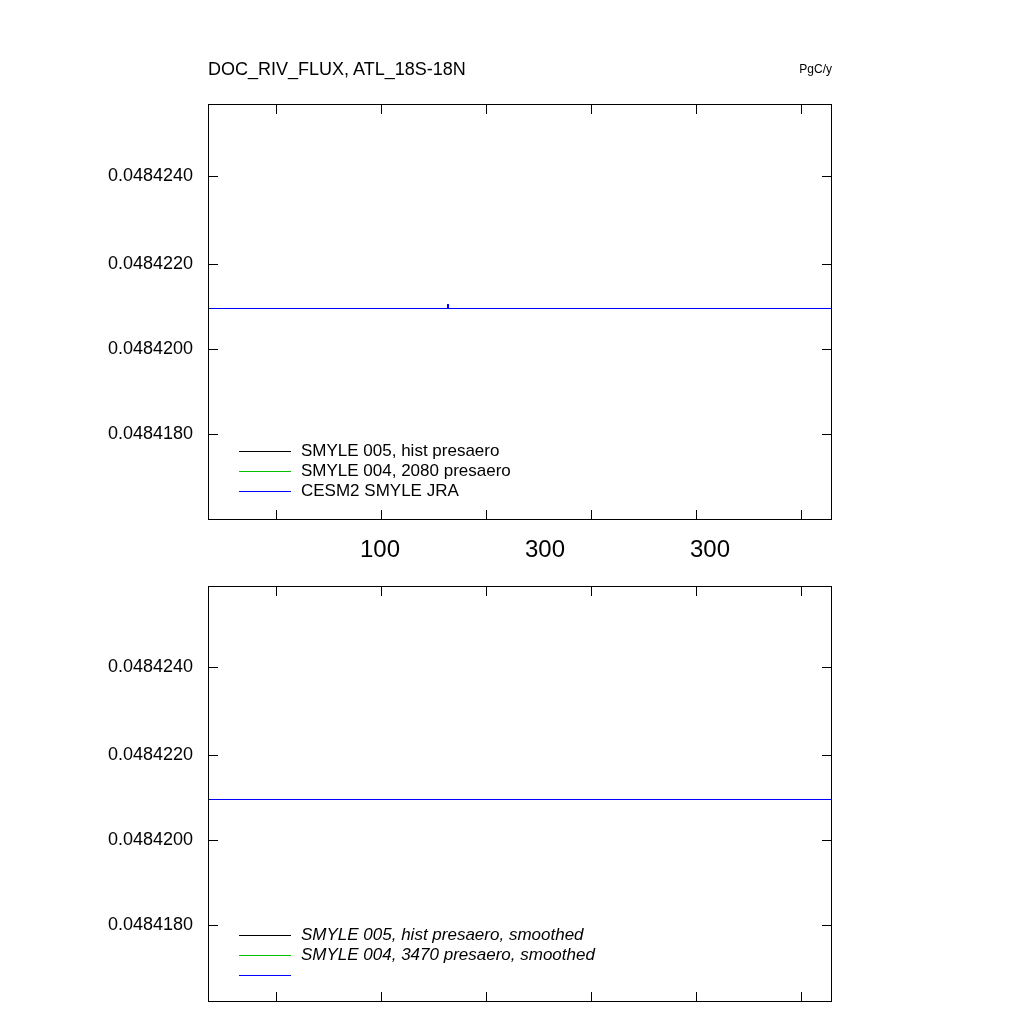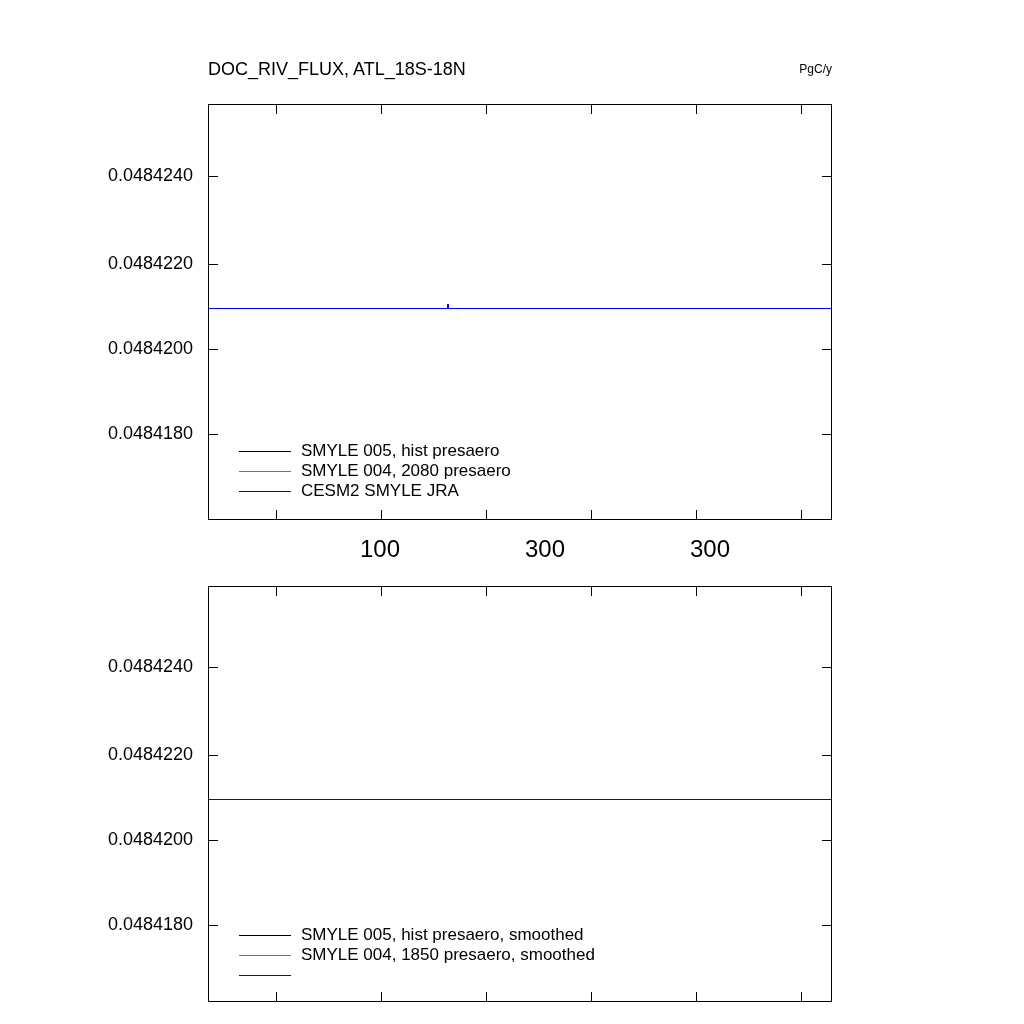--- a/index.html
+++ b/index.html
@@ -60,20 +60,21 @@
     left: 200px;
     top: 104px;
     width: 624px;
     height: 416px;
   }
   #panel-bottom {
     left: 200px;
     top: 586px;
     width: 624px;
     height: 416px;
+    font-style: italic;
   }
 
   .plot-area {
     position: absolute;
     left: 0;
     top: 0;
     right: 0;
     bottom: 0;
     overflow: hidden;
   }
@@ -247,21 +248,21 @@
       <div class="tick tick-h" style="right:0; top:253px; width:9px;"></div>
       <div class="tick tick-h" style="right:0; top:338px; width:9px;"></div>
 
       <div class="legend" style="bottom:16px;">
         <div class="legend-row">
           <span class="legend-swatch" style="border-top-color:#000000;"></span>
           <span class="legend-label">SMYLE 005, hist presaero, smoothed</span>
         </div>
         <div class="legend-row">
           <span class="legend-swatch" style="border-top-color:#00c000;"></span>
-          <span class="legend-label">SMYLE 004, 1850 presaero, smoothed</span>
+          <span class="legend-label">SMYLE 004, 3470 presaero, smoothed</span>
         </div>
         <div class="legend-row">
           <span class="legend-swatch" style="border-top-color:#0000ff;"></span>
         </div>
       </div>
     </div>
   </div>
 
   <div class="ylabel" style="left:55px; top:657px;">0.0484240</div>
   <div class="ylabel" style="left:55px; top:745px;">0.0484220</div>

